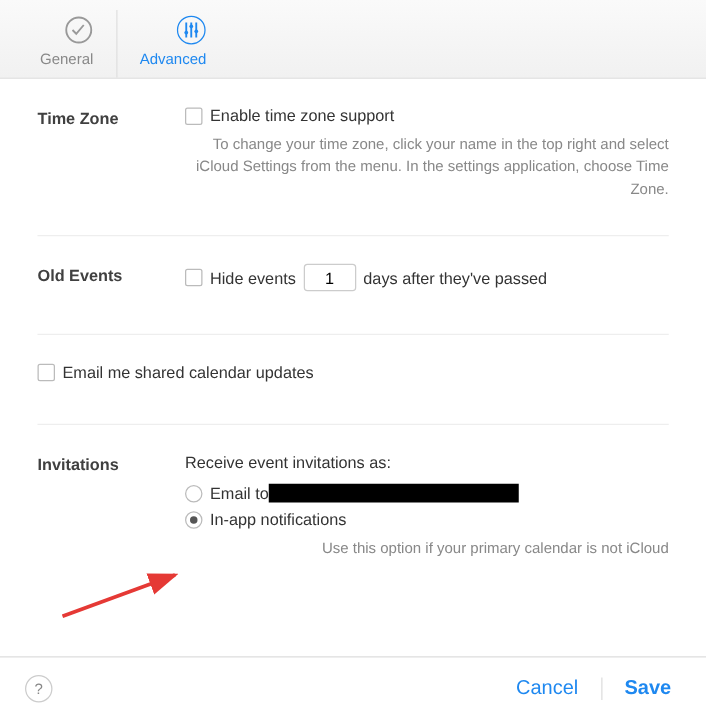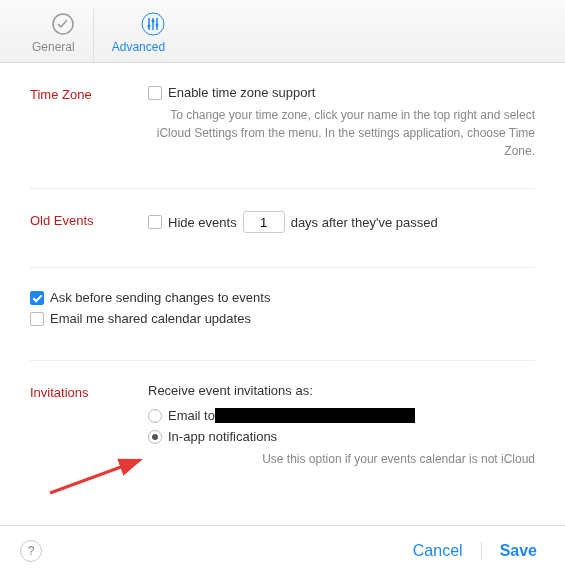--- a/index.html
+++ b/index.html
@@ -6,21 +6,21 @@
 body { font-family: -apple-system, "Helvetica Neue", Arial, sans-serif; font-size: 13px; color: #333; background: #fff; width: 565px; height: 576px; overflow: hidden; position: relative; }
 .tabs { display: flex; background: linear-gradient(#fafafa, #f1f1f1); border-bottom: 1px solid #ddd; padding: 8px 0 0 14px; }
 .tab { display: flex; flex-direction: column; align-items: flex-end; padding: 4px 18px 8px; cursor: pointer; color: #888; border-right: 1px solid #e0e0e0; }
 .tab:last-child { border-right: none; }
 .tab-icon { width: 24px; height: 24px; margin-bottom: 4px; display: flex; align-items: center; justify-content: center; }
 .tab.active { color: #1e88f0; }
 .tab-label { font-size: 12px; }
 .content { padding: 0 30px 0 30px; }
 .section { display: flex; padding: 22px 0 28px 0; border-bottom: 1px solid #eee; }
 .section:last-child { border-bottom: none; }
-.sec-label { width: 118px; flex-shrink: 0; color: #b91c1c; font-size: 13px; padding-top: 2px; }
+.sec-label { width: 118px; flex-shrink: 0; color: #404040; font-size: 13px; padding-top: 2px; font-weight: bold; }
 .sec-body { flex: 1; }
 .row { display: flex; align-items: center; margin-bottom: 6px; }
 .cb { width: 14px; height: 14px; border: 1px solid #bbb; border-radius: 2px; margin-right: 6px; background: #fff; flex-shrink: 0; position: relative; cursor: pointer; }
 .cb.checked { background: #1e88f0; border-color: #1e88f0; }
 .cb.checked::after { content: ""; position: absolute; left: 4px; top: 1px; width: 3px; height: 7px; border: solid #fff; border-width: 0 2px 2px 0; transform: rotate(45deg); }
 .radio { width: 14px; height: 14px; border: 1px solid #bbb; border-radius: 50%; margin-right: 6px; background: #fff; flex-shrink: 0; position: relative; cursor: pointer; }
 .radio.selected::after { content: ""; position: absolute; left: 3px; top: 3px; width: 6px; height: 6px; background: #555; border-radius: 50%; }
 .help { color: #888; font-size: 12px; line-height: 1.5; margin-top: 4px; text-align: right; }
 .help-indent { margin-left: 20px; }
 .numbox { width: 42px; height: 22px; border: 1px solid #ccc; border-radius: 3px; margin: 0 6px; text-align: center; font-size: 13px; }
@@ -83,44 +83,40 @@
         <span>Hide events</span>
         <input class="numbox" value="1" style="">
         <span>days after they've passed</span>
       </div>
     </div>
   </div>
 
   <div class="section">
     <div class="sec-body">
       <div class="row">
-        <span class="cb checked"></span>
-        <span>Ask before sending changes to events</span>
-      </div>
-      <div class="row">
         <span class="cb"></span>
         <span>Email me shared calendar updates</span>
       </div>
     </div>
   </div>
 
   <div class="section">
     <div class="sec-label">Invitations</div>
     <div class="sec-body">
       <div class="invit-intro">Receive event invitations as:</div>
       <div class="row">
         <span class="radio"></span>
         <span>Email to</span>
         <span class="redact"></span>
       </div>
       <div class="row">
         <span class="radio selected"></span>
         <span>In-app notifications</span>
       </div>
-      <div class="help help-indent">Use this option if your events calendar is not iCloud</div>
+      <div class="help help-indent">Use this option if your primary calendar is not iCloud</div>
     </div>
   </div>
 
 </div>
 
 <svg class="arrow" width="110" height="50">
   <defs>
       <marker id="ah" markerWidth="8" markerHeight="8" refX="7" refY="3" orient="auto">
         <polygon points="0 0, 8 3, 0 6" fill="#e53935"></polygon>
       </marker>

